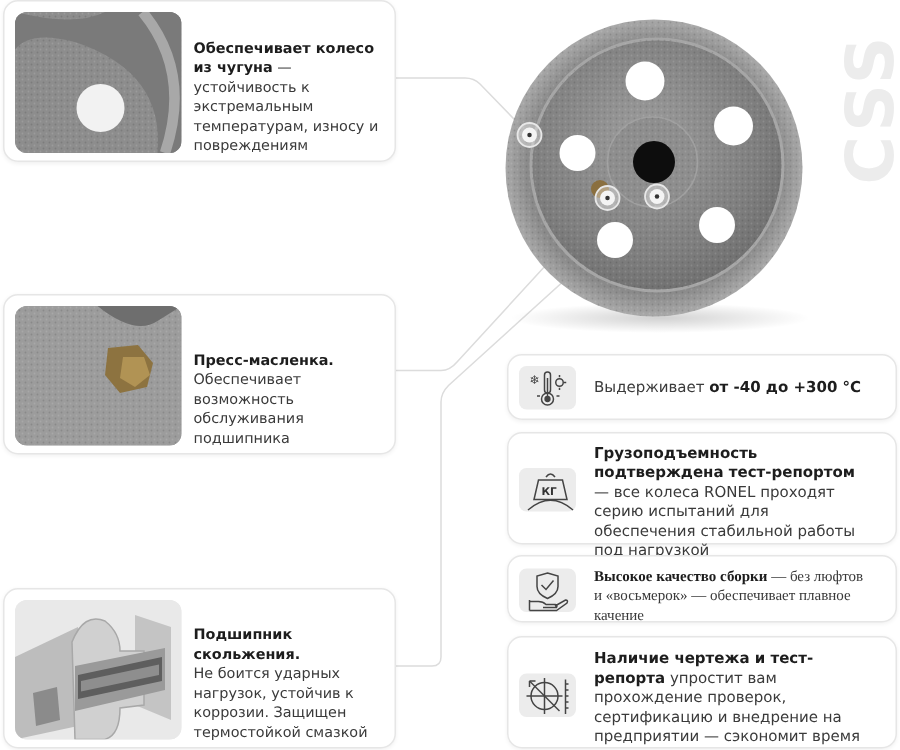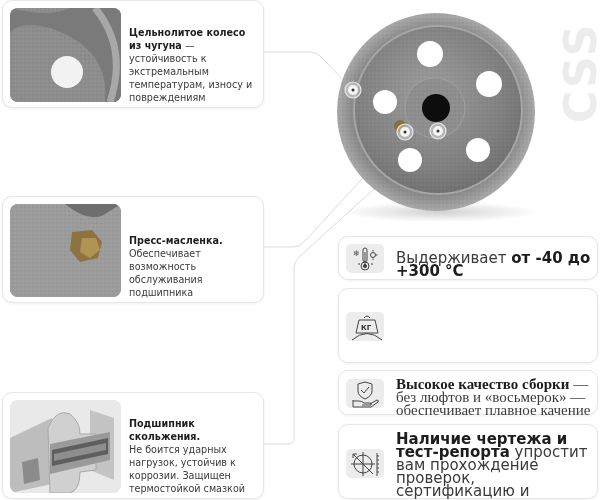--- a/index.html
+++ b/index.html
@@ -24,22 +24,22 @@
   }
   .left-card .text b { color: #1d1d1d; font-weight: bold; }
 
   .right-card { left: 338px; width: 260px; }
   .right-card .icon-box {
     position: absolute; left: 7px; width: 38px; height: 29px;
     background: #ececec; border-radius: 5px;
     display: flex; align-items: center; justify-content: center;
   }
   .right-card .text {
-    position: absolute; left: 57px; right: 6px;
-    font-size: 15px; line-height: 13px; color: #3a3a3a;
+    position: absolute; left: 57px; right: 19px;
+    font-size: 10px; line-height: 13px; color: #3a3a3a;
   }
   .right-card .text b { color: #1d1d1d; font-weight: bold; }
 
   .watermark {
     position: absolute; left: 555px; top: 5px;
     font-family: "DejaVu Sans", sans-serif; font-weight: bold;
     font-size: 44px; color: #ececec; letter-spacing: 2px;
     transform-origin: left top; transform: rotate(-90deg) translate(-118px, 0);
   }
   svg { display: block; }
@@ -118,21 +118,21 @@
 <div class="card left-card" style="top:0px;height:108px;">
   <div class="photo" style="height:94px;">
     <svg width="111" height="94">
       <rect width="111" height="94" fill="#8d8d8d"></rect>
       <rect width="111" height="94" fill="url(#grain)"></rect>
       <path d="M0 0 Q40 10 60 0 L111 0 L111 94 L95 94 Q100 40 40 20 Q10 12 0 25 Z" fill="#7a7a7a"></path>
       <path d="M85 0 Q118 40 100 94" stroke="#a8a8a8" stroke-width="7" fill="none"></path>
       <circle cx="57" cy="64" r="16" fill="#f2f2f2"></circle>
     </svg>
   </div>
-  <div class="text" style="top:25px;"><b>Цельнолитое колесо из чугуна</b><span> — устойчивость к экстремальным температурам, износу и повреждениям</span></div>
+  <div class="text" style="top:25px;"><b>Обеспечивает колесо из чугуна</b><span> — устойчивость к экстремальным температурам, износу и повреждениям</span></div>
 </div>
 
 <div class="card left-card" style="top:196px;height:107px;padding-left:44px;">
   <div class="photo" style="height:93px;">
     <svg width="111" height="93">
       <rect width="111" height="93" fill="#9c9c9c"></rect>
       <rect width="111" height="93" fill="url(#grain)"></rect>
       <path d="M55 0 Q80 20 95 10 L111 0 Z" fill="#6e6e6e"></path>
       <polygon points="62,28 82,26 92,38 88,54 70,58 60,46" fill="#8d7340"></polygon>
       <polygon points="72,34 86,34 90,46 80,54 70,48" fill="#b19354"></polygon>
@@ -178,20 +178,21 @@
 
 <div class="card right-card" style="top:288px;height:75px;">
   <div class="icon-box" style="top:23px;justify-content:flex-end;">
     <svg width="34" height="28" viewBox="0 0 34 28" fill="none" stroke="#444" stroke-width="1">
       <path d="M14 5 Q17 1 20 5"></path>
       <path d="M9 7 L25 7 L28 20 L6 20 Z"></path>
       <text x="11" y="17" font-size="7" font-weight="bold" fill="#333" stroke="none">КГ</text>
       <path d="M2 27 Q17 14 32 27"></path>
     </svg>
   </div>
+  <div class="text" style="top:7px;"><b>Грузоподъемность подтверждена тест-репортом</b><span> — все колеса RONEL проходят серию испытаний для обеспечения стабильной работы под нагрузкой</span></div>
 </div>
 
 <div class="card right-card" style="top:370px;height:45px;">
   <div class="icon-box" style="top:8px;">
     <svg width="30" height="28" viewBox="0 0 30 28" fill="none" stroke="#444" stroke-width="1">
       <path d="M15 2 L22 4 L22 11 Q22 16 15 19 Q8 16 8 11 L8 4 Z"></path>
       <path d="M11 10 L14 13 L19 7"></path>
       <path d="M3 20 L3 27 M3 21 L9 21 Q12 21 14 23 L20 23 Q22 23 21 25 L12 25 M20 24 L27 20 Q29 20 28 22 L21 27 L3 27"></path>
     </svg>
   </div>

